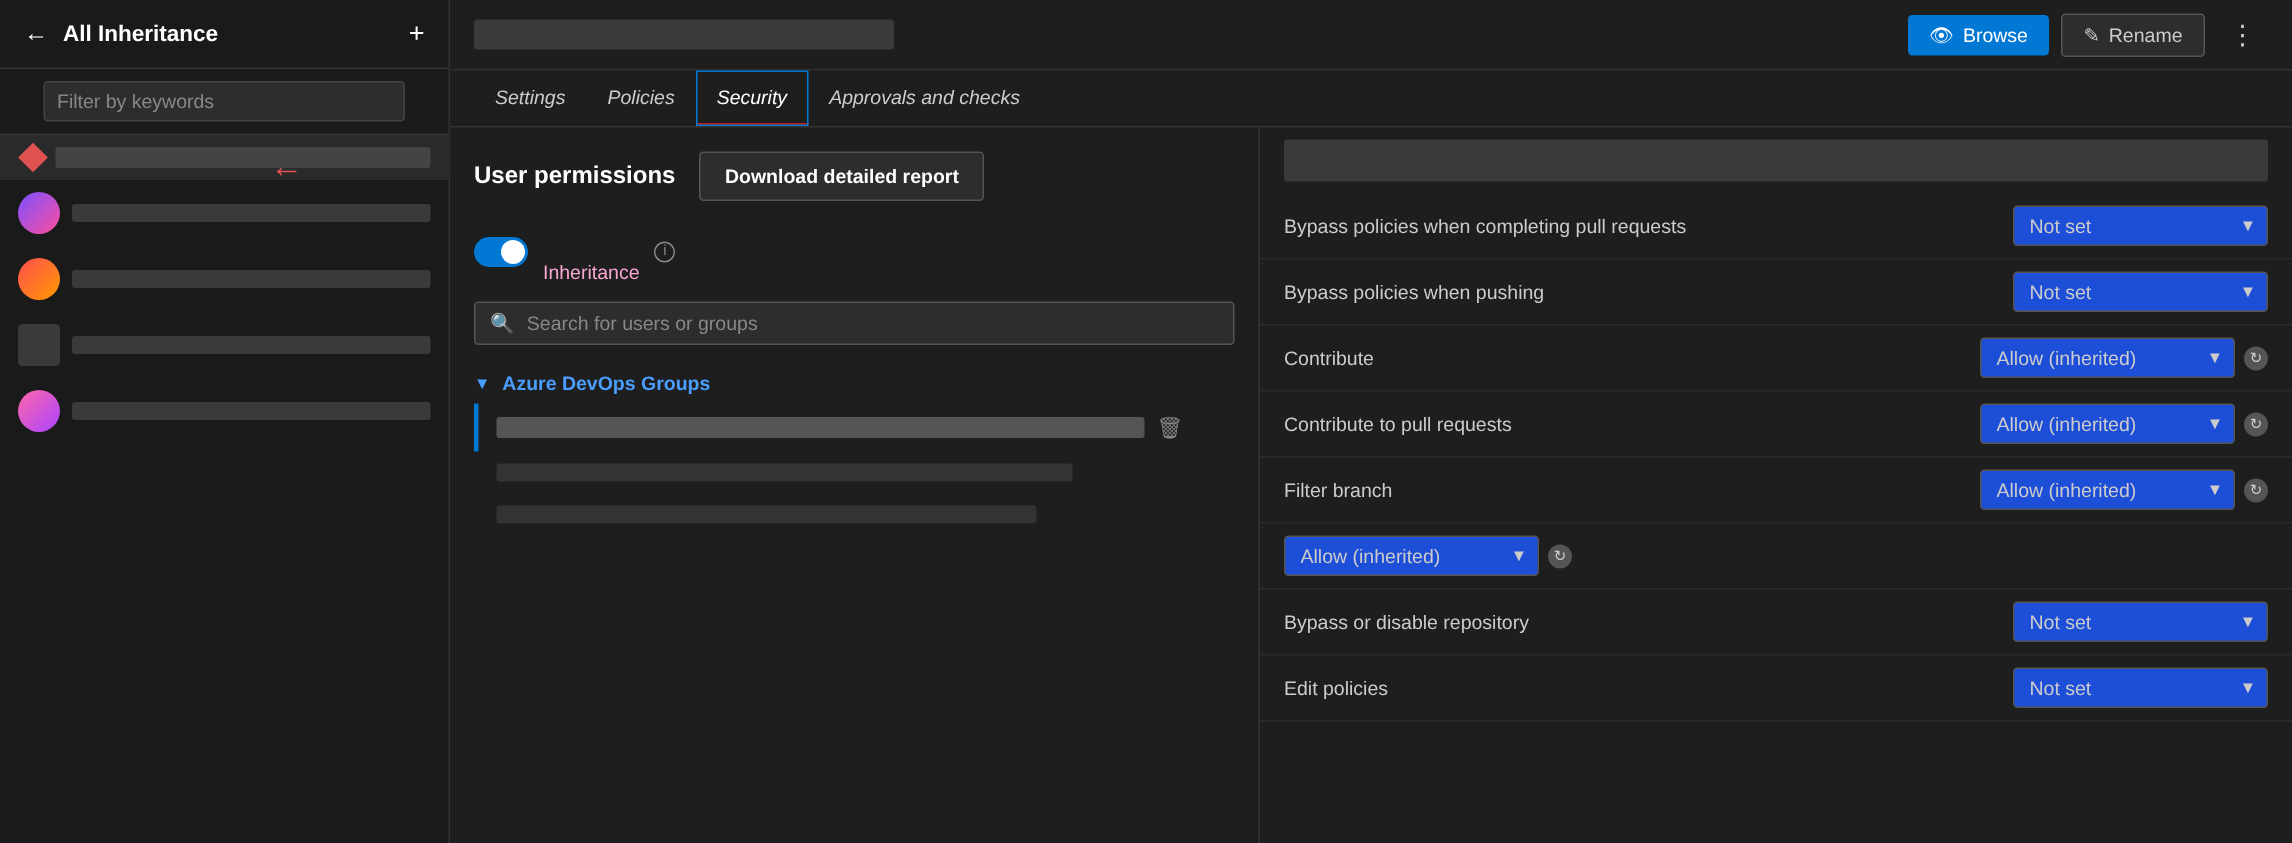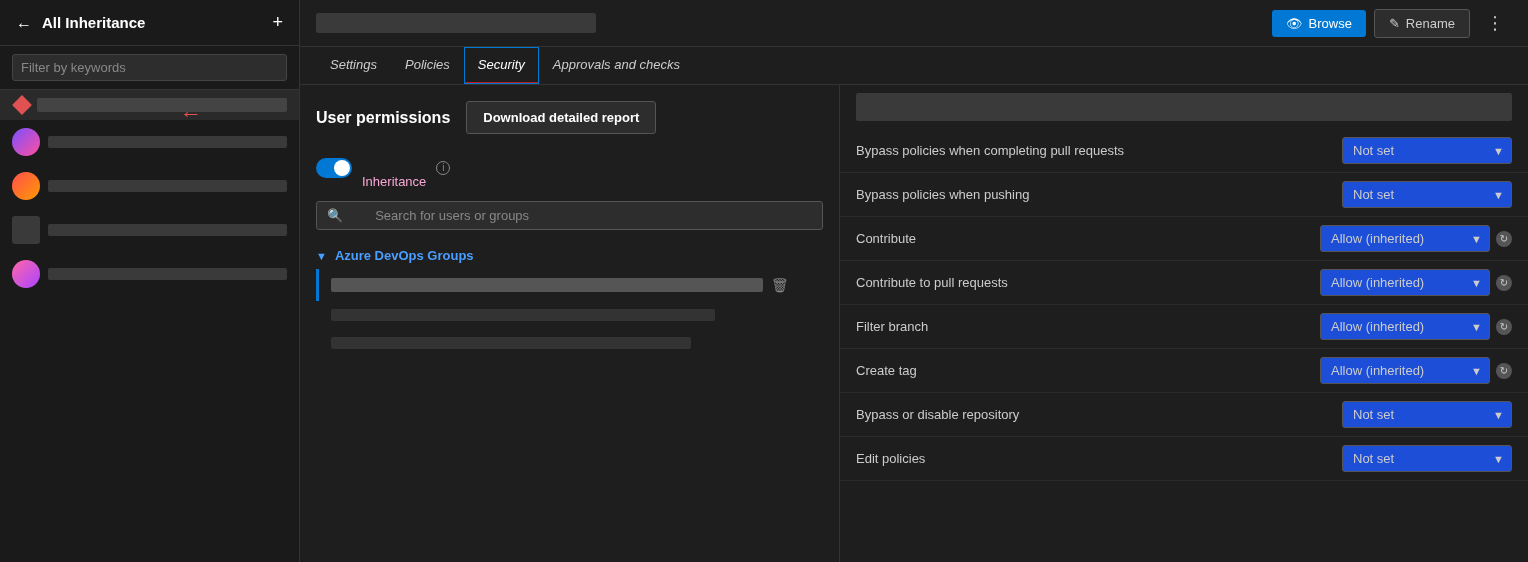--- a/index.html
+++ b/index.html
@@ -46,21 +46,21 @@
     }
     .sidebar-add {
       color: #ccc;
       font-size: 18px;
       cursor: pointer;
       background: none;
       border: none;
       color: #fff;
     }
     .sidebar-filter {
-      padding: 8px 12px;
+      padding: 8px 29px;
       border-bottom: 1px solid #333;
     }
     .sidebar-filter input {
       width: 100%;
       background: #2d2d2d;
       border: 1px solid #444;
       border-radius: 3px;
       color: #ccc;
       padding: 5px 8px;
       font-size: 13px;
@@ -268,21 +268,20 @@
       gap: 8px;
     }
     .search-icon { color: #888; font-size: 13px; }
     .search-input {
       background: none;
       border: none;
       color: #888;
       font-size: 13px;
       flex: 1;
       outline: none;
-      margin-left: 24px;
     }
     .search-input::placeholder { color: #888; }
 
     
     .groups-section {
       flex: 1;
       overflow-y: auto;
     }
     .group-header {
       display: flex;
@@ -562,21 +561,20 @@
               <option>Allow</option>
               <option>Deny</option>
             </select>
             <span class="select-chevron">▼</span>
           </div>
           <div class="reset-icon">↻</div>
         </div>
       </div>
 
       <div class="permission-row">
-        <span class="permission-label">Create tag</span>
         <div class="permission-select-wrapper">
           <div class="select-wrapper">
             <select class="permission-select">
               <option>Allow (inherited)</option>
               <option>Not set</option>
               <option>Allow</option>
               <option>Deny</option>
             </select>
             <span class="select-chevron">▼</span>
           </div>

